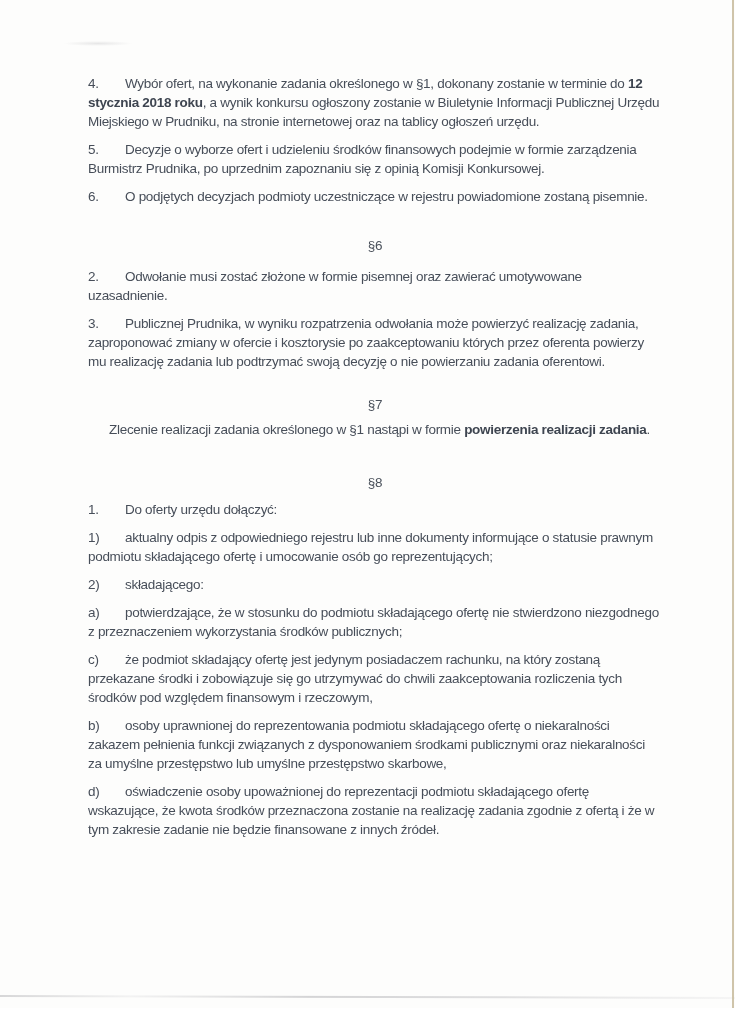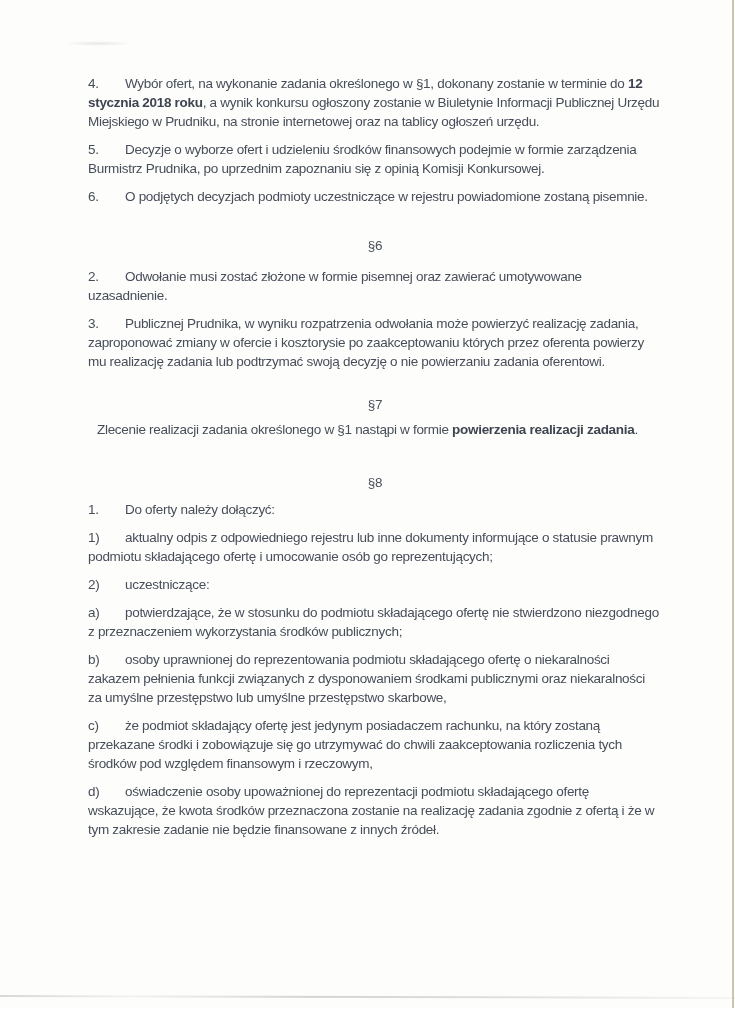--- a/index.html
+++ b/index.html
@@ -24,21 +24,21 @@
   .marker{display:inline-block;width:37px;}
   .b{font-weight:700;color:#3e4550;}
   .sec-head{
     text-align:center;
     font-size:13.5px;
     color:#4a515b;
   }
   .sec-head.s6{margin:30px 0 12px 0;}
   .sec-head.s7{margin:24px 0 6px 0;}
   .sec-head.s8{margin:34px 0 8px 0;}
-  .zlecenie{margin:0;padding-left:9px;}
+  .zlecenie{margin:0;padding-left:9px;text-align:center;}
   
   .right-edge{
     position:absolute;top:0;left:732px;width:2px;height:1024px;
     background:#c7ba9b;opacity:.85;
   }
   .bottom-edge{
     position:absolute;left:-4px;top:996px;width:745px;height:2px;
     background:linear-gradient(90deg,
       rgba(175,175,178,.50) 0%,
       rgba(205,205,208,.22) 18%,
@@ -86,41 +86,41 @@
 
     <div class="sec-head s7">§7</div>
 
     <div class="para zlecenie">
       <span>Zlecenie realizacji zadania określonego w §1 nastąpi w formie </span><span class="b">powierzenia realizacji zadania</span><span>.</span>
     </div>
 
     <div class="sec-head s8">§8</div>
 
     <div class="para">
-      <span class="marker">1.</span><span>Do oferty należy dołączyć:</span>
+      <span class="marker">1.</span><span>Do oferty urzędu dołączyć:</span>
     </div>
 
     <div class="para">
       <span class="marker">1)</span><span>aktualny odpis z odpowiedniego rejestru lub inne dokumenty informujące o statusie prawnym podmiotu składającego ofertę i umocowanie osób go reprezentujących;</span>
     </div>
 
     <div class="para">
-      <span class="marker">2)</span><span>uczestniczące:</span>
+      <span class="marker">2)</span><span>składającego:</span>
     </div>
 
     <div class="para">
       <span class="marker">a)</span><span>potwierdzające, że w stosunku do podmiotu składającego ofertę nie stwierdzono niezgodnego z przeznaczeniem wykorzystania środków publicznych;</span>
     </div>
 
     <div class="para">
-      <span class="marker">b)</span><span>osoby uprawnionej do reprezentowania podmiotu składającego ofertę o niekaralności zakazem pełnienia funkcji związanych z dysponowaniem środkami publicznymi oraz niekaralności za umyślne przestępstwo lub umyślne przestępstwo skarbowe,</span>
+      <span class="marker">c)</span><span>że podmiot składający ofertę jest jedynym posiadaczem rachunku, na który zostaną przekazane środki i zobowiązuje się go utrzymywać do chwili zaakceptowania rozliczenia tych środków pod względem finansowym i rzeczowym,</span>
     </div>
 
     <div class="para">
-      <span class="marker">c)</span><span>że podmiot składający ofertę jest jedynym posiadaczem rachunku, na który zostaną przekazane środki i zobowiązuje się go utrzymywać do chwili zaakceptowania rozliczenia tych środków pod względem finansowym i rzeczowym,</span>
+      <span class="marker">b)</span><span>osoby uprawnionej do reprezentowania podmiotu składającego ofertę o niekaralności zakazem pełnienia funkcji związanych z dysponowaniem środkami publicznymi oraz niekaralności za umyślne przestępstwo lub umyślne przestępstwo skarbowe,</span>
     </div>
 
     <div class="para">
       <span class="marker">d)</span><span>oświadczenie osoby upoważnionej do reprezentacji podmiotu składającego ofertę wskazujące, że kwota środków przeznaczona zostanie na realizację zadania zgodnie z ofertą i że w tym zakresie zadanie nie będzie finansowane z innych źródeł.</span>
     </div>
 
   </div>
 
   <div class="bottom-edge"></div>
   <div class="right-edge"></div>

